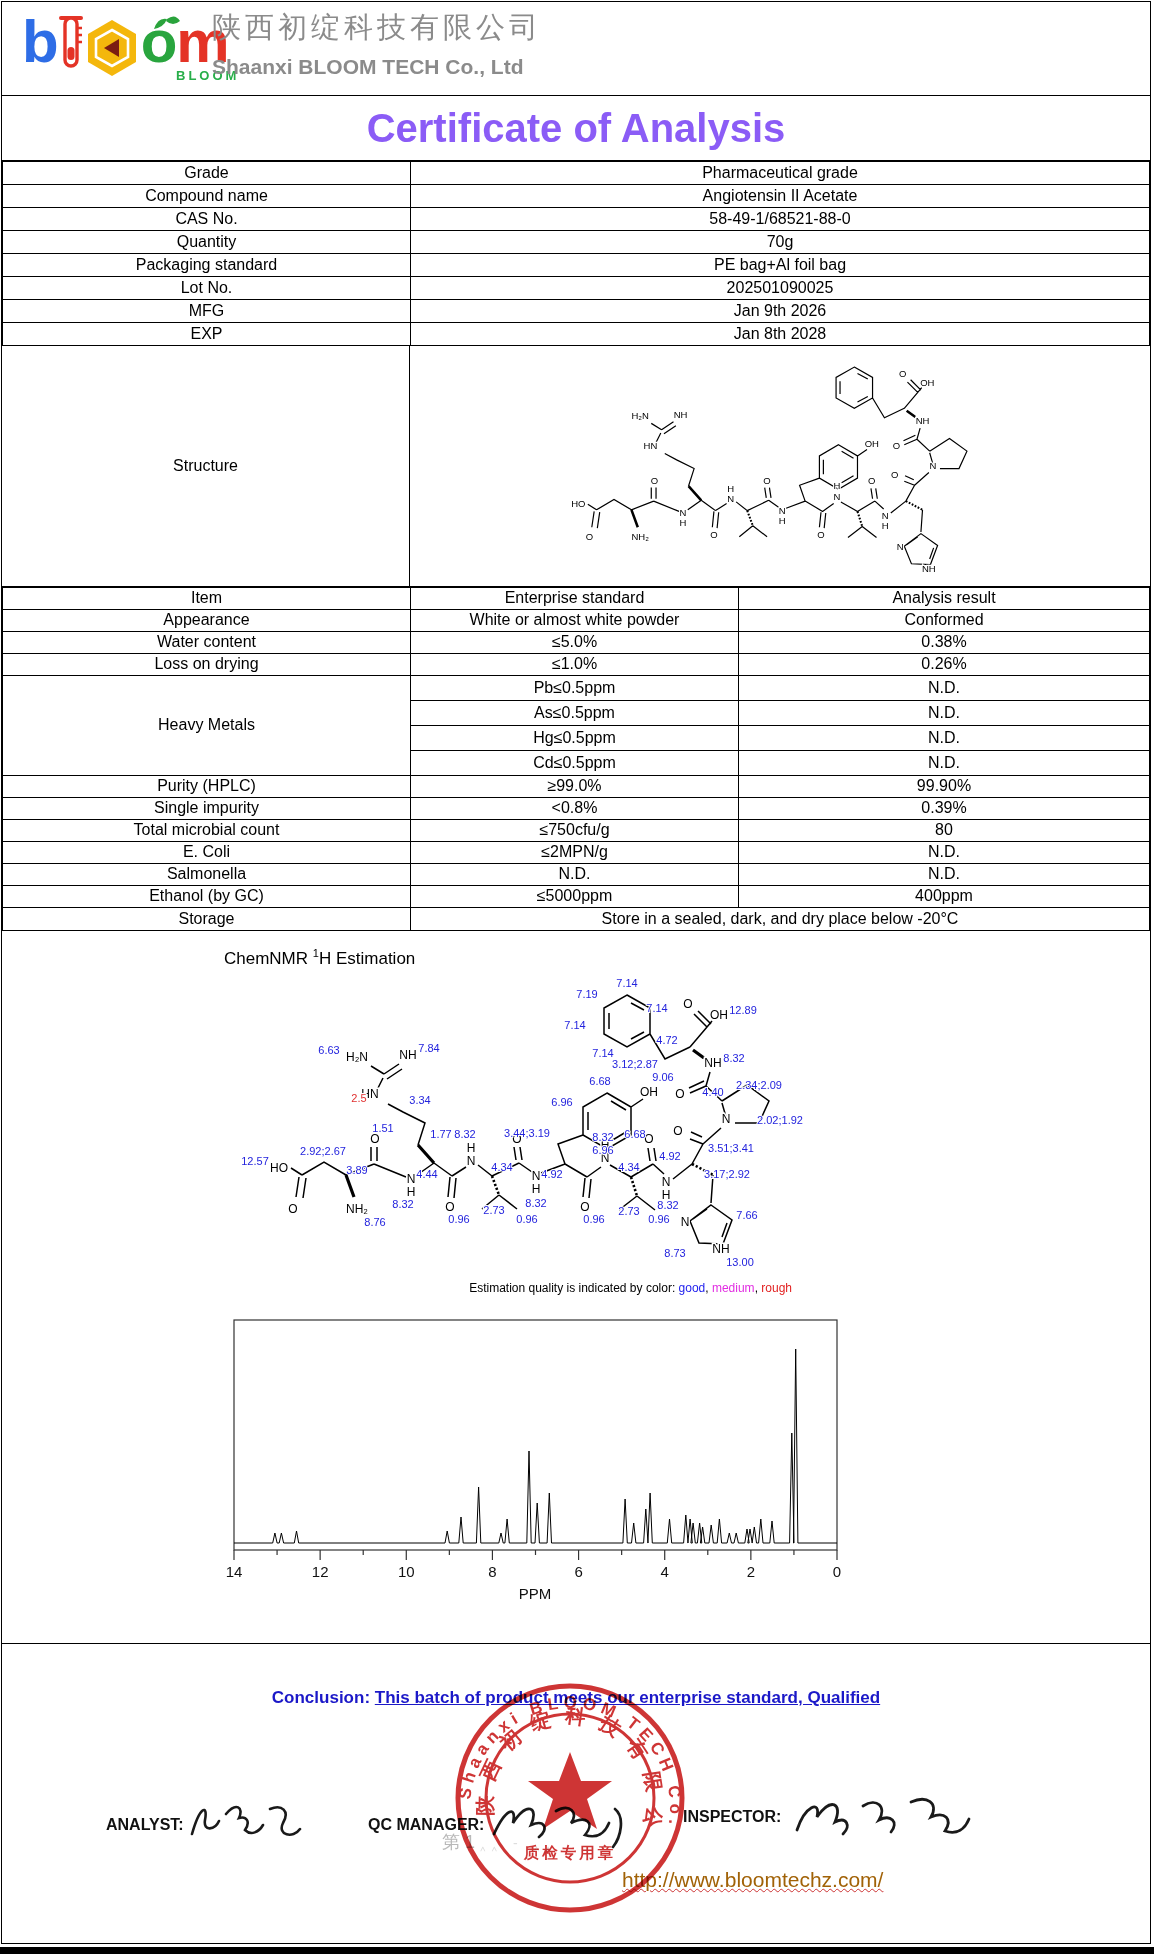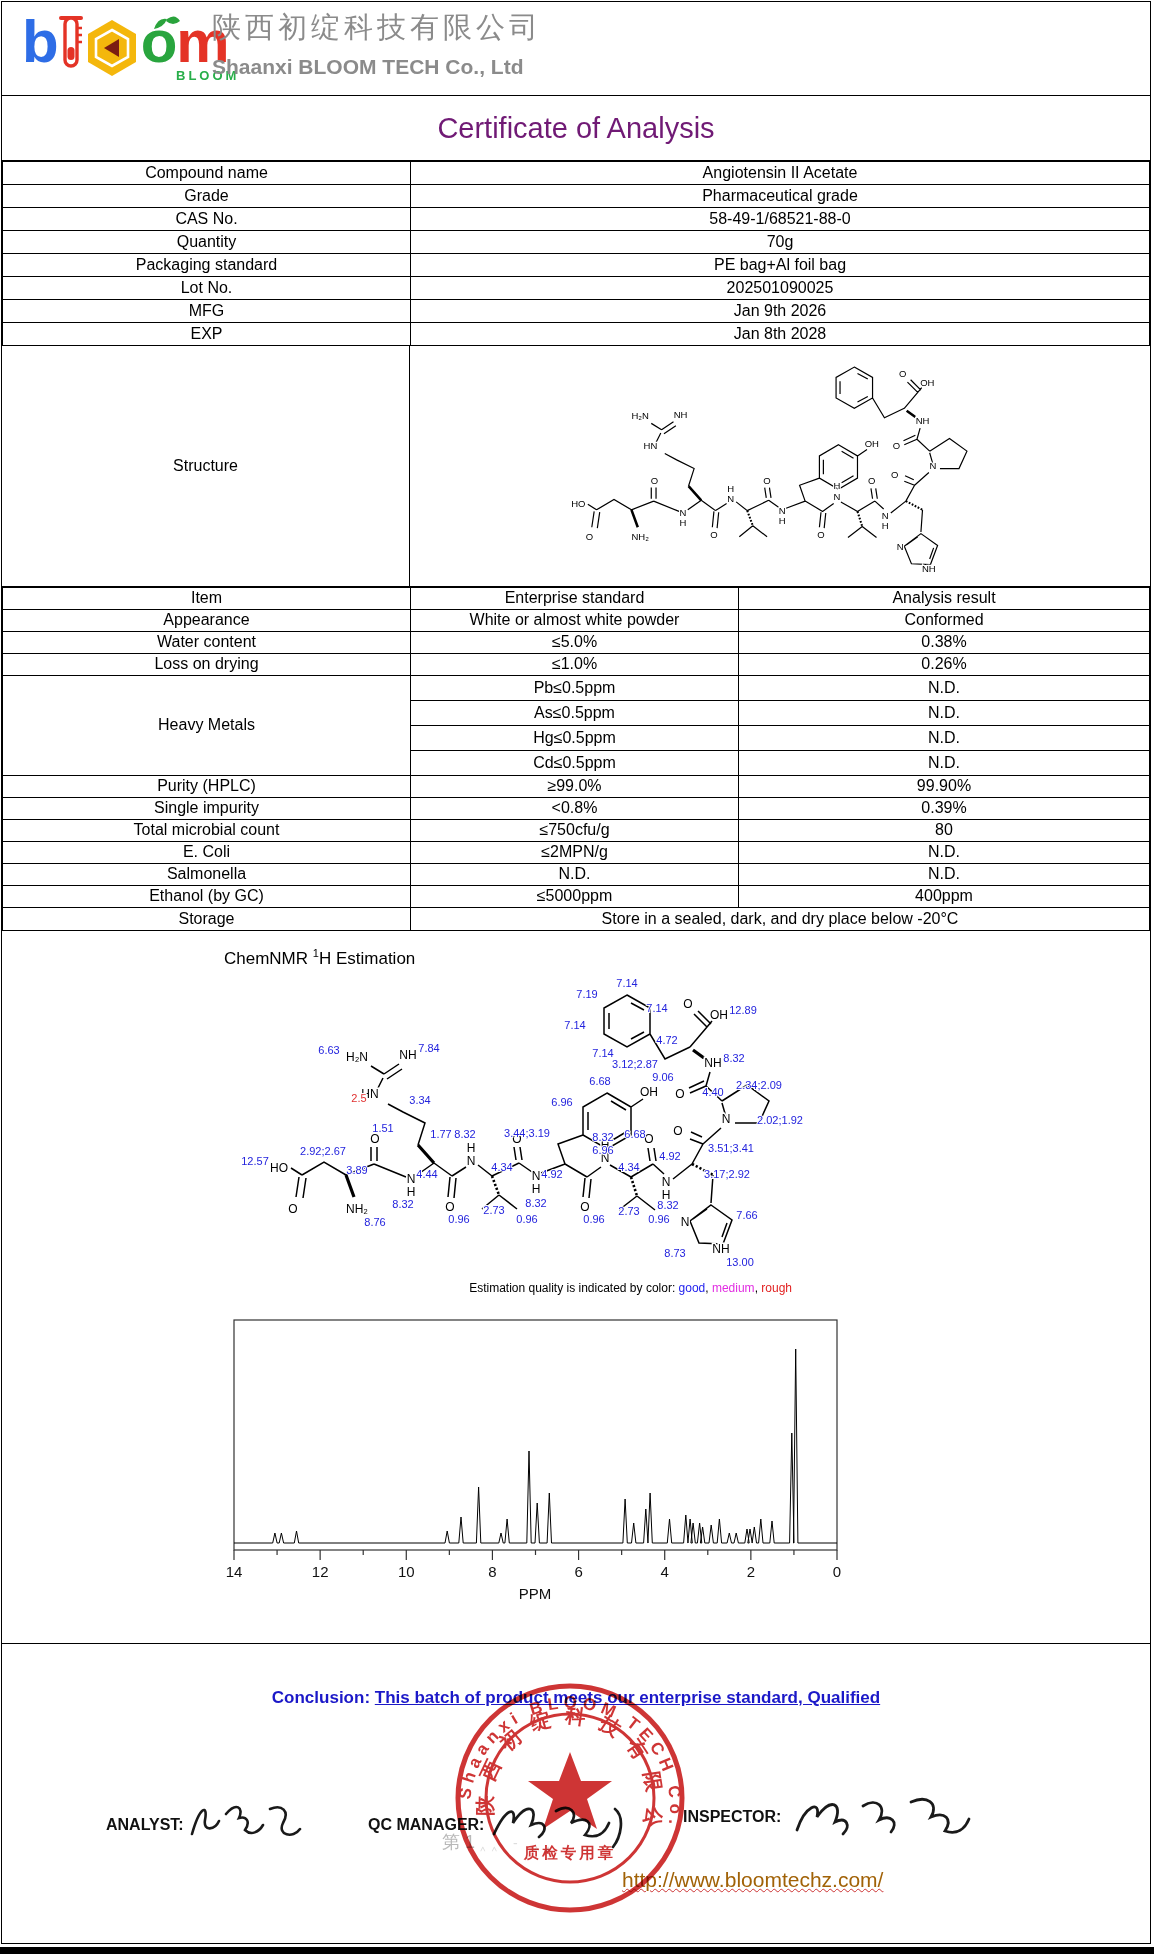--- a/index.html
+++ b/index.html
@@ -14,21 +14,21 @@
   .lg-m{color:#e43326;margin-left:1px}
   .leaves{position:absolute;top:8px;right:-6px}
   .lg-tech{position:absolute;left:154px;top:62px;font-size:13px;font-weight:700;color:#27ae49;letter-spacing:3px}
   .tube-svg{margin:8px 1px 0 1px}
   .hex-svg{margin-top:12px}
   .company{position:absolute;left:210px;top:6px}
   .company-cn{font-size:29px;color:#8b8b8b;letter-spacing:4px;font-weight:400}
   .company-en{font-size:21px;color:#8b8b8b;font-weight:700;margin-top:7px}
   
   .title-row{height:64px;border-bottom:1px solid #000;display:flex;align-items:center;justify-content:center}
-  .title-row span{color:#701a75;font-size:29px;font-weight:400}
+  .title-row span{color:#8b5cf6;font-size:40px;font-weight:700}
   
   table{border-collapse:collapse;width:100%;table-layout:fixed}
   td,th{border:1px solid #000;text-align:center;font-size:16px;font-weight:400;padding:0;overflow:hidden;line-height:1.15}
   .info-table tr{height:23px}
   .analysis-table tr{height:22px}
   tbody.hm tr{height:25px}
   tr.storage-row{height:23px}
   
   .structure-row{display:flex;height:240px;border-bottom:1px solid #000}
   .s-label{width:408px;border-right:1px solid #000;display:flex;align-items:center;justify-content:center;font-size:16px;box-sizing:border-box}
@@ -153,27 +153,27 @@
     </div>
 
     <table class="info-table">
       <colgroup>
           <col style="width:408px">
           <col>
         </colgroup>
       <tbody>
 
           <tr>
+            <td>Grade</td>
+            <td>Pharmaceutical grade</td>
+          </tr>
+
+          <tr>
             <td>Compound name</td>
             <td>Angiotensin II Acetate</td>
-          </tr>
-
-          <tr>
-            <td>Grade</td>
-            <td>Pharmaceutical grade</td>
           </tr>
 
           <tr>
             <td>CAS No.</td>
             <td>58-49-1/68521-88-0</td>
           </tr>
 
           <tr>
             <td>Quantity</td>
             <td>70g</td>

